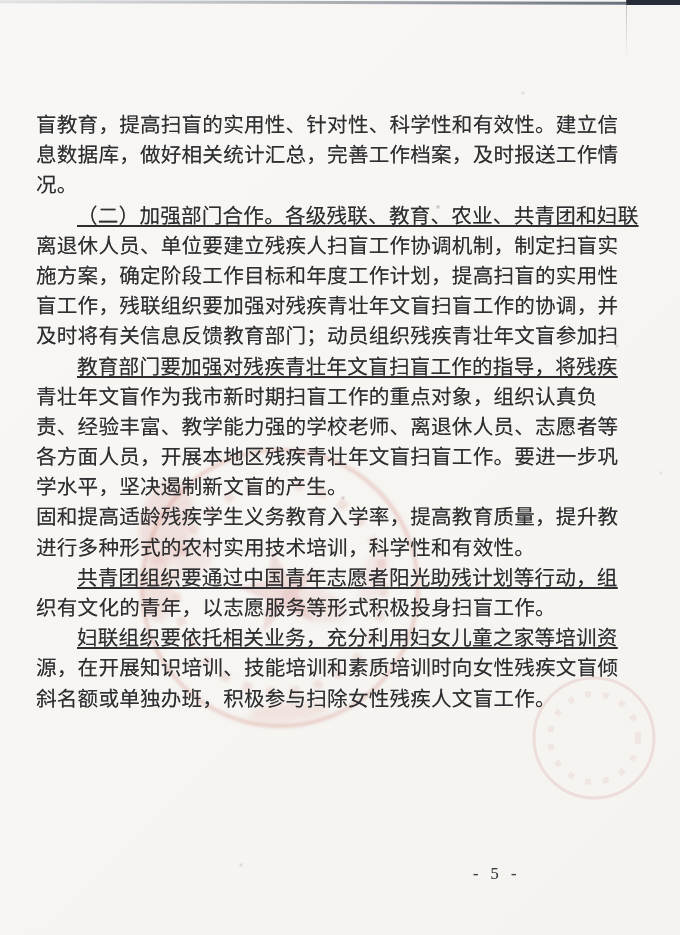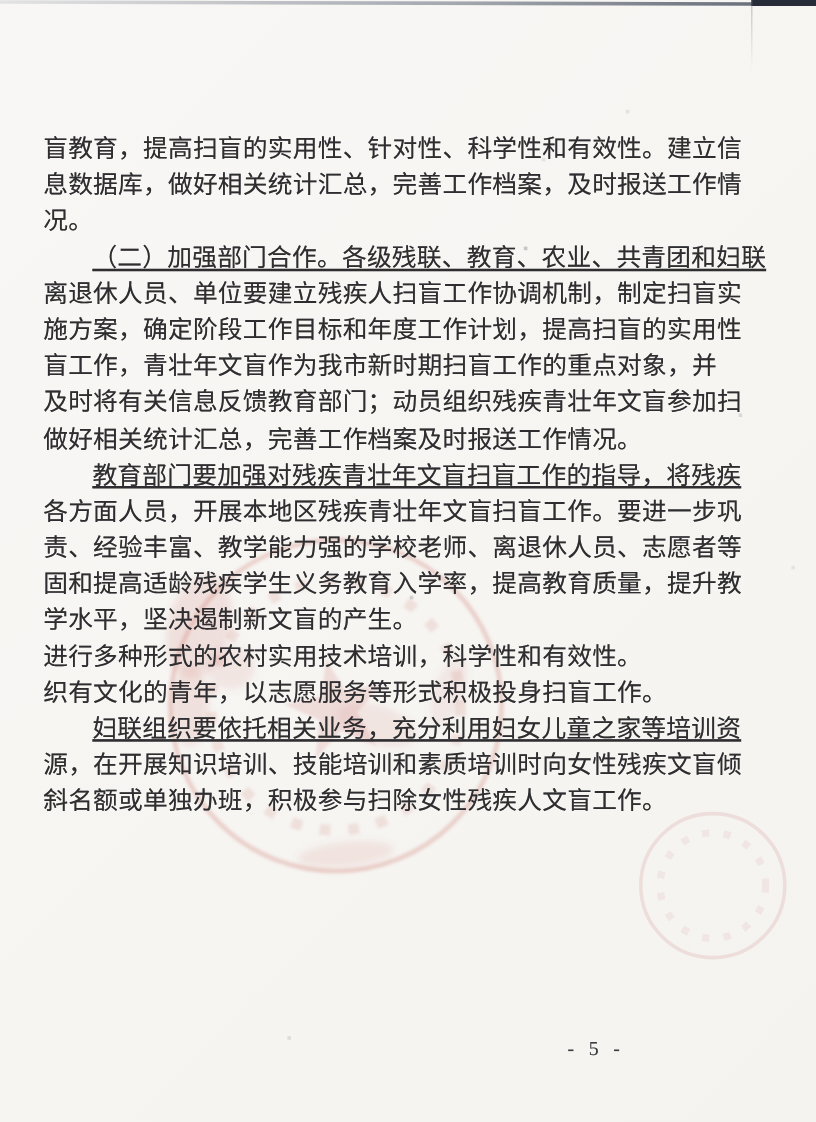--- a/index.html
+++ b/index.html
@@ -118,29 +118,30 @@
     </g>
   </svg>
 
   <main class="doc-body">
       <div class="line">盲教育，提高扫盲的实用性、针对性、科学性和有效性。建立信</div>
       <div class="line">息数据库，做好相关统计汇总，完善工作档案，及时报送工作情</div>
       <div class="line">况。</div>
       <div class="line indent">（二）加强部门合作。各级残联、教育、农业、共青团和妇联</div>
       <div class="line">离退休人员、单位要建立残疾人扫盲工作协调机制，制定扫盲实</div>
       <div class="line">施方案，确定阶段工作目标和年度工作计划，提高扫盲的实用性</div>
-      <div class="line">盲工作，青壮年文盲作为我市新时期扫盲工作的重点对象，并</div>
+      <div class="line">盲工作，残联组织要加强对残疾青壮年文盲扫盲工作的协调，并</div>
       <div class="line">及时将有关信息反馈教育部门；动员组织残疾青壮年文盲参加扫</div>
-      <div class="line">做好相关统计汇总，完善工作档案及时报送工作情况。</div>
       <div class="line indent">教育部门要加强对残疾青壮年文盲扫盲工作的指导，将残疾</div>
+      <div class="line">青壮年文盲作为我市新时期扫盲工作的重点对象，组织认真负</div>
+      <div class="line">责、经验丰富、教学能力强的学校老师、离退休人员、志愿者等</div>
       <div class="line">各方面人员，开展本地区残疾青壮年文盲扫盲工作。要进一步巩</div>
-      <div class="line">责、经验丰富、教学能力强的学校老师、离退休人员、志愿者等</div>
+      <div class="line">学水平，坚决遏制新文盲的产生。</div>
       <div class="line">固和提高适龄残疾学生义务教育入学率，提高教育质量，提升教</div>
-      <div class="line">学水平，坚决遏制新文盲的产生。</div>
       <div class="line">进行多种形式的农村实用技术培训，科学性和有效性。</div>
+      <div class="line indent">共青团组织要通过中国青年志愿者阳光助残计划等行动，组</div>
       <div class="line">织有文化的青年，以志愿服务等形式积极投身扫盲工作。</div>
       <div class="line indent">妇联组织要依托相关业务，充分利用妇女儿童之家等培训资</div>
       <div class="line">源，在开展知识培训、技能培训和素质培训时向女性残疾文盲倾</div>
       <div class="line">斜名额或单独办班，积极参与扫除女性残疾人文盲工作。</div>
     </main>
 
   <div class="page-number">- 5 -</div>
 
 </div>
 

